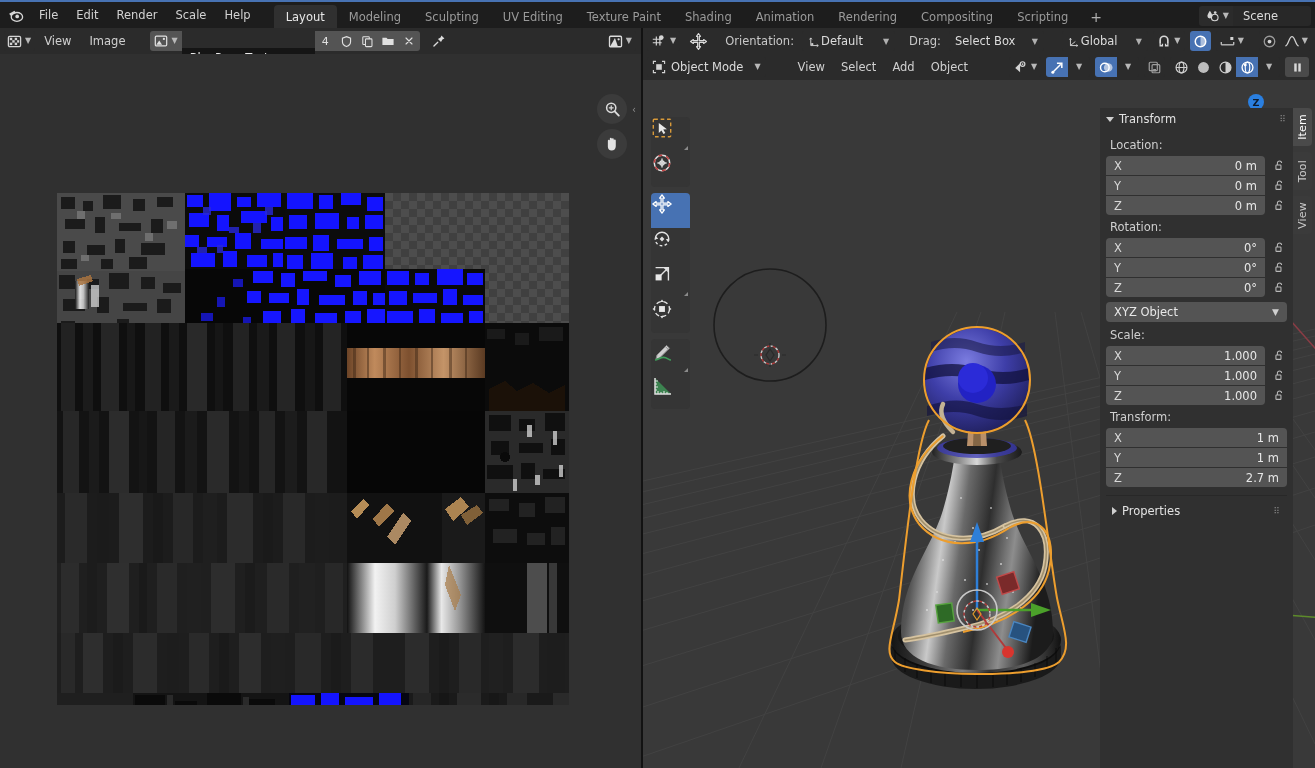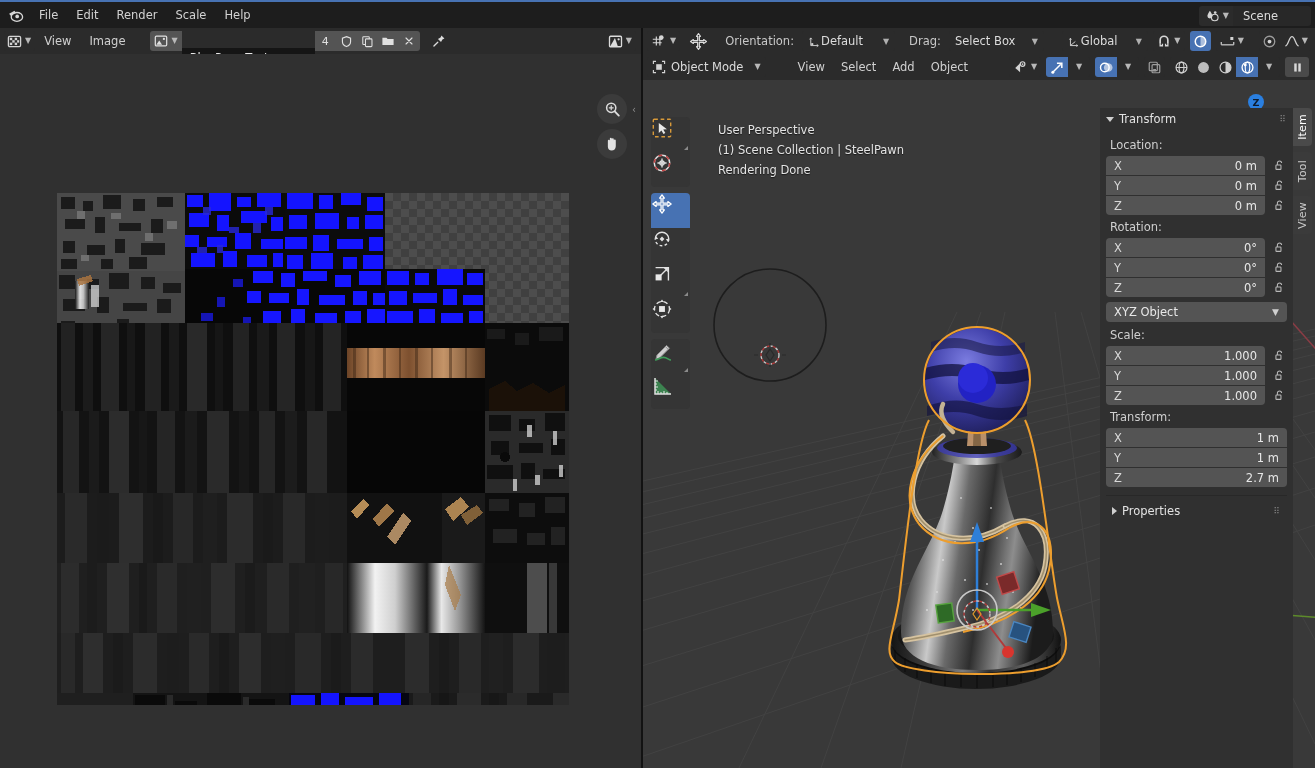--- a/index.html
+++ b/index.html
@@ -211,20 +211,33 @@
         <circle cx="14.4" cy="13.3" r="2.6" fill="#d6d6d6"></circle>
         <path d="M3 9.5 L10.5 5.2 L12.6 8.6 L5.2 12.4 Z" fill="#d6d6d6"></path>
       </svg>
     </div>
     <div class="menu-item">File</div>
     <div class="menu-item">Edit</div>
     <div class="menu-item">Render</div>
     <div class="menu-item">Scale</div>
     <div class="menu-item">Help</div>
 
+    <div class="wstabs">
+      <div class="wstab active">Layout</div>
+      <div class="wstab">Modeling</div>
+      <div class="wstab">Sculpting</div>
+      <div class="wstab">UV Editing</div>
+      <div class="wstab">Texture Paint</div>
+      <div class="wstab">Shading</div>
+      <div class="wstab">Animation</div>
+      <div class="wstab">Rendering</div>
+      <div class="wstab">Compositing</div>
+      <div class="wstab">Scripting</div>
+      <div class="wstab plus">+</div>
+    </div>
 
     <div class="topbar-right">
       <div class="scene-block">
         <div class="scene-icon-btn">
           <svg width="15" height="14" viewBox="0 0 20 18">
             <path d="M6.5 2 C6.5 2 3.2 6.6 3.2 9 a3.3 3.3 0 0 0 6.6 0 C9.8 6.6 6.5 2 6.5 2z" fill="#d4d4d4"></path>
             <circle cx="13" cy="11" r="4.4" fill="none" stroke="#d4d4d4" stroke-width="1.5"></circle>
             <circle cx="13.6" cy="4.4" r="1.8" fill="#d4d4d4"></circle>
           </svg>
           <span class="caret">▼</span>
@@ -1171,25 +1184,20 @@
 
           <circle cx="334" cy="530" r="20" fill="none" stroke="#c9c9c9" stroke-width="1.6"></circle>
           <circle cx="334" cy="534" r="13" fill="none" stroke="#c8c8c8" stroke-width="1.4" stroke-dasharray="3 3"></circle>
           <circle cx="334" cy="534" r="13" fill="none" stroke="#b03a3a" stroke-width="1.4" stroke-dasharray="3 3" stroke-dashoffset="3"></circle>
           <path d="M334 528 L338 534 L334 540 L330 534 Z" fill="none" stroke="#e09a2a" stroke-width="1.2"></path>
 
           <circle cx="365" cy="572" r="6" fill="#d8352e"></circle>
         </g>
       </svg>
 
-      <div class="vp-text">
-        <div>User Perspective</div>
-        <div>(1) Scene Collection | SteelPawn</div>
-        <div>Rendering Done</div>
-      </div>
 
       <div class="toolcol">
         <div class="toolgrp">
           <div class="tool">
             <svg width="22" height="22" viewBox="0 0 24 24">
               <rect x="2.5" y="2.5" width="19" height="19" rx="1" fill="none" stroke="#d89a3a" stroke-width="1.5" stroke-dasharray="4 3"></rect>
               <path d="M8.5 6.5 L8.5 17.5 L11.4 14.6 L13.6 18.6 L15.6 17.4 L13.4 13.6 L17.4 13.4 Z" fill="#e8e8e8"></path>
             </svg>
             <div class="corner"></div>
           </div>

